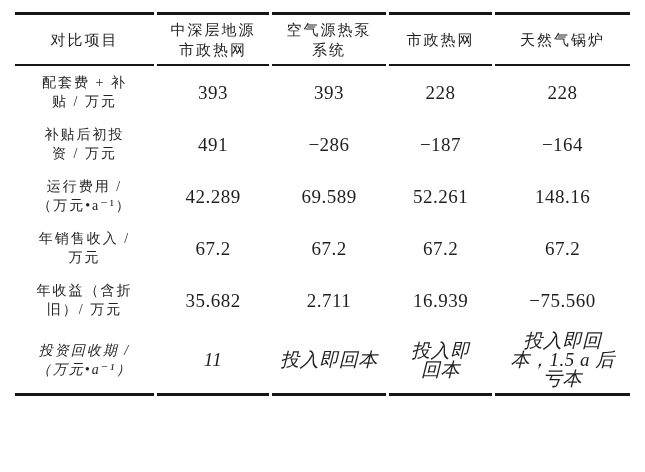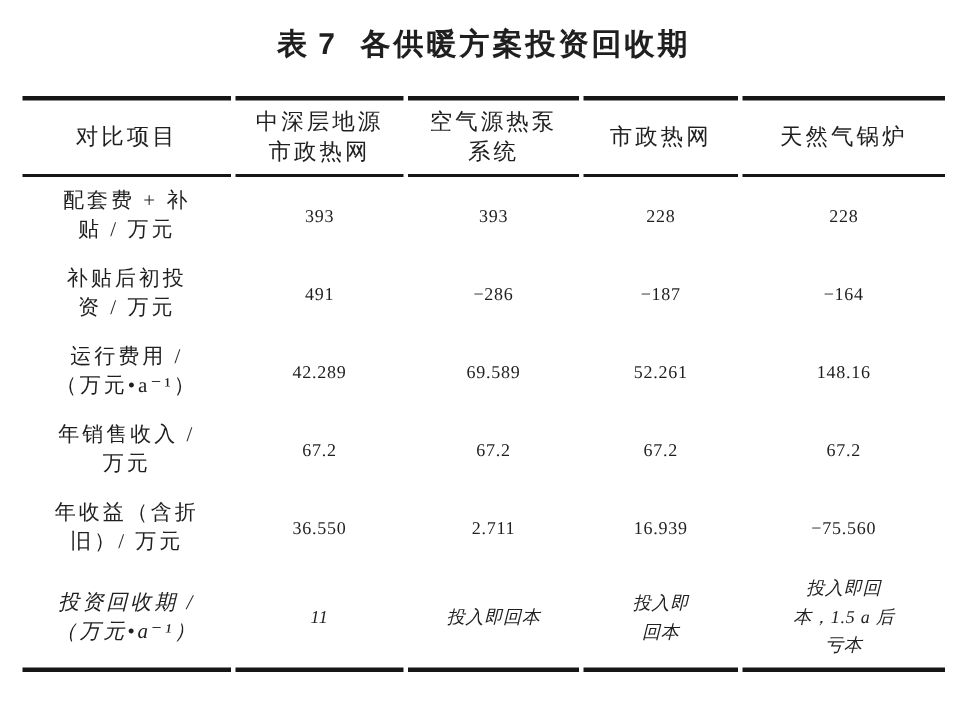--- a/index.html
+++ b/index.html
@@ -60,40 +60,36 @@
     font-size:15px;
     letter-spacing:2px;
     line-height:20px;
   }
   tbody th{
     font-size:14px;
     letter-spacing:2px;
     line-height:19px;
   }
   tbody td{
-    font-size:12px;
+    font-size:19px;
     line-height:19px;
     letter-spacing:0.5px;
   }
   tbody tr{ height:52px; }
   tbody tr.tall{ height:70px;font-style:italic; }
   tbody tr:last-child th,
   tbody tr:last-child td{
     border-bottom:3px solid var(--rule);
   }
 </style>
 </head>
 <body>
 
 <div class="page">
 
-  <div class="caption">
-    <span class="tag">表 7</span>
-    <span class="txt">各供暖方案投资回收期</span>
-  </div>
 
   <table class="paytable">
     <colgroup>
       <col class="c-item">
         <col class="c-1">
         <col class="c-2">
         <col class="c-3">
         <col class="c-4">
     </colgroup>
     <thead>
@@ -136,21 +132,21 @@
         <th>年销售收入 /
 万元</th>
         <td>67.2</td>
         <td>67.2</td>
         <td>67.2</td>
         <td>67.2</td>
       </tr>
       <tr>
         <th>年收益（含折
 旧）/ 万元</th>
-        <td>36.550</td>
+        <td>35.682</td>
         <td>2.711</td>
         <td>16.939</td>
         <td>−75.560</td>
       </tr>
       <tr class="tall">
         <th>投资回收期 /
 （万元•a⁻¹）</th>
         <td>11</td>
         <td>投入即回本</td>
         <td>投入即

